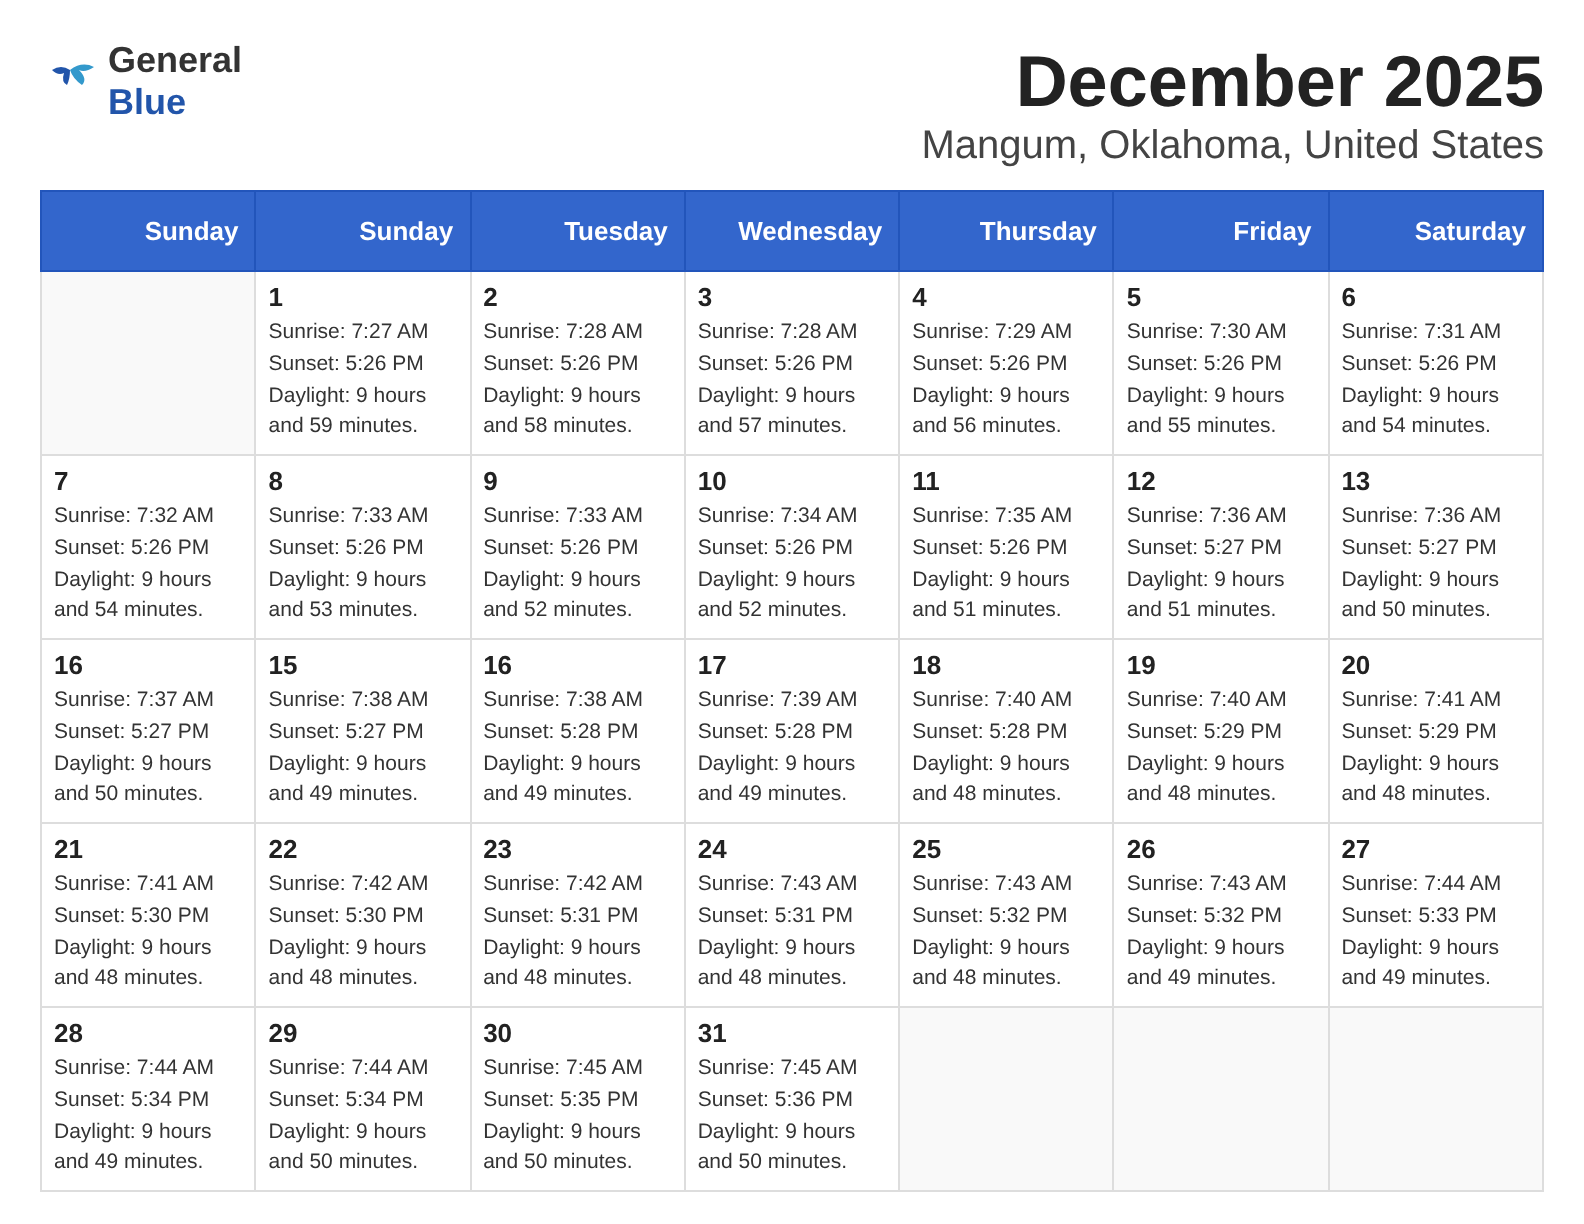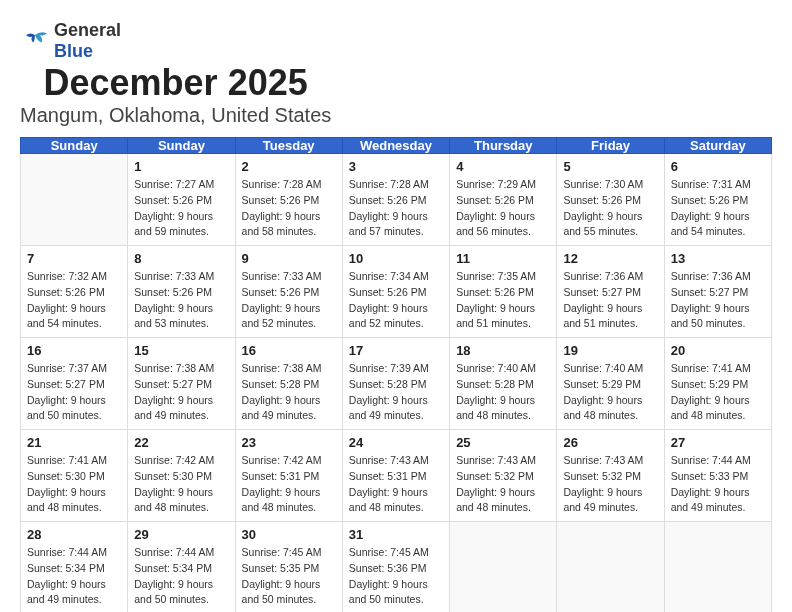--- a/index.html
+++ b/index.html
@@ -8,54 +8,52 @@
       background: #fff;
       width: 792px;
       min-height: 612px;
       padding: 20px;
     }
     .header-section {
       display: flex;
       justify-content: space-between;
       align-items: flex-start;
       margin-bottom: 10px;
-      flex-direction: column;
     }
     .logo {
       display: flex;
       align-items: center;
       gap: 4px;
     }
     .logo-bird {
       width: 30px;
       height: 24px;
     }
     .title-section {
       text-align: right;
     }
     .month-title {
       font-size: 36px;
       font-weight: bold;
       color: #222;
-      text-align: center;
     }
     .location-title {
       font-size: 20px;
       color: #444;
     }
     .calendar-table {
       width: 100%;
       border-collapse: collapse;
       border: 1px solid #ccc;
     }
     .calendar-table th {
       background-color: #3366cc;
       color: #fff;
-      text-align: center;
-      padding: 0 8px;
+      text-align: right;
+      padding: 12px 8px;
       font-size: 13px;
       border: 1px solid #2255bb;
     }
     .calendar-table td {
       vertical-align: top;
       padding: 5px 6px;
       font-size: 11px;
       color: #333;
       border: 1px solid #ddd;
       width: calc(100% / 7);

